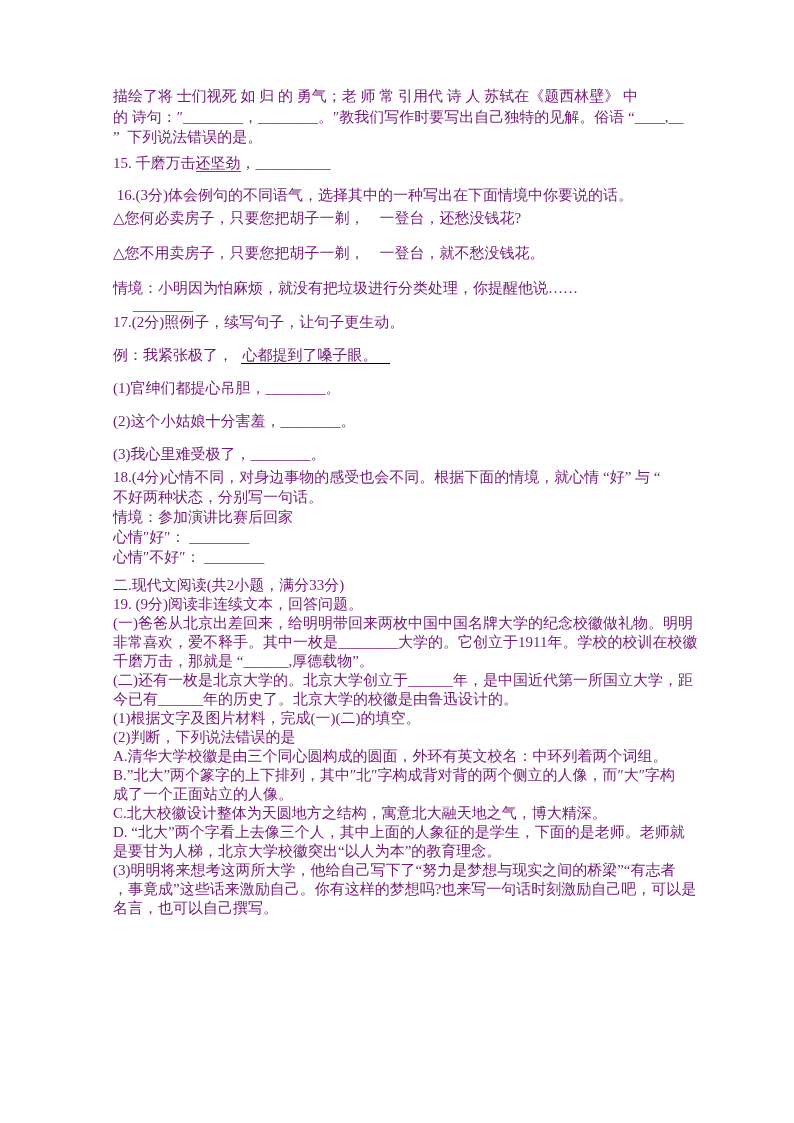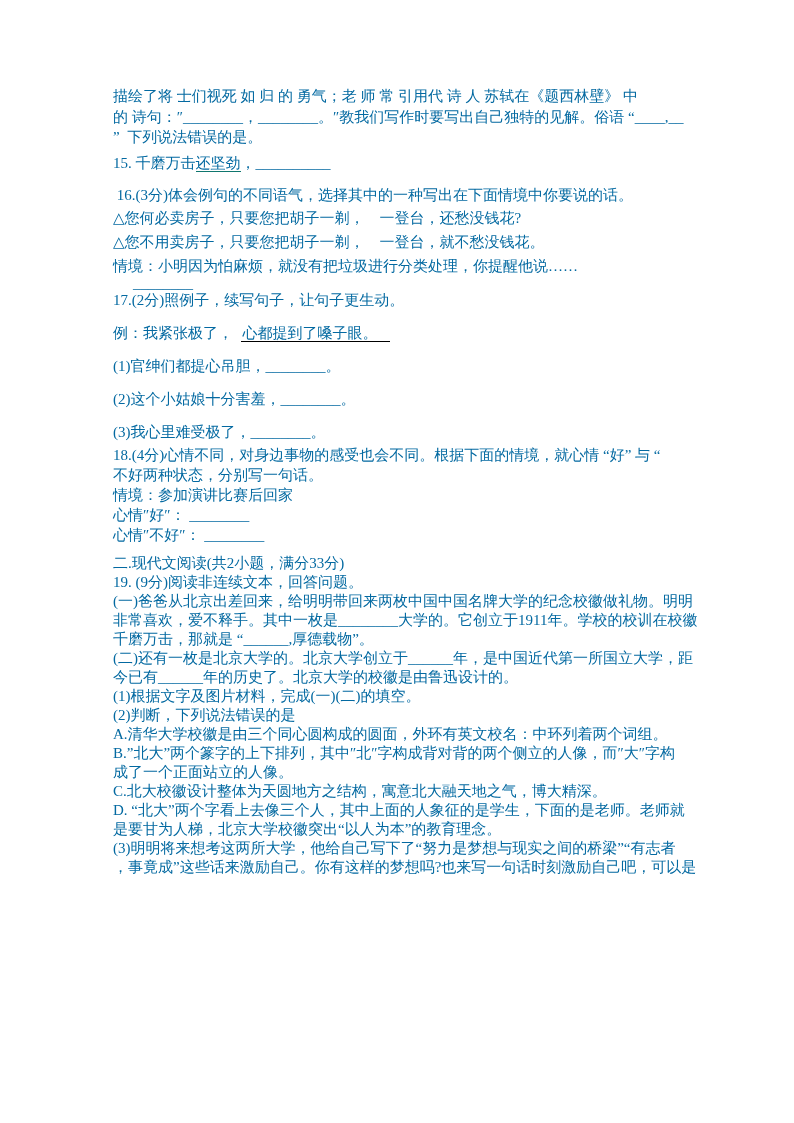--- a/index.html
+++ b/index.html
@@ -5,42 +5,42 @@
   html, body {
     margin: 0;
     padding: 0;
     background: #ffffff;
   }
   .page {
     position: relative;
     width: 794px;
     height: 1003px;
     background: #ffffff;
-    color: #0369a1;
+    color: #701a75;
     font-family: "Liberation Serif", "DejaVu Serif", serif;
     overflow: hidden;
   }
   .content {
     position: absolute;
     left: 113px;
     top: 86px;
     width: 578px;
     font-size: 15px;
   }
   .line {
     white-space: pre;
     line-height: 20px;
   }
   .intro .line { line-height: 20.5px; }
   .mt3  { margin-top: 3px; }
   .mt5  { margin-top: 5px; }
   .mt9  { margin-top: 9px; }
   .mt12 { margin-top: 12px; }
   .mt13 { margin-top: 13px; }
-  .mt15 { margin-top: 4px; }
+  .mt15 { margin-top: 15px; }
   .mt17 { margin-top: 3px; }
   .blank-line {
     line-height: 14px;
     padding-left: 20px;
   }
   .sec2 .line { line-height: 19px; }
   .u {
     border-bottom: 1px solid #0f766e;
   }
   .u-ext {
@@ -98,16 +98,17 @@
       <div class="line">(1)根据文字及图片材料，完成(一)(二)的填空。</div>
       <div class="line">(2)判断，下列说法错误的是</div>
       <div class="line">A.清华大学校徽是由三个同心圆构成的圆面，外环有英文校名：中环列着两个词组。</div>
       <div class="line">B.”北大”两个篆字的上下排列，其中″北″字构成背对背的两个侧立的人像，而″大″字构</div>
       <div class="line">成了一个正面站立的人像。</div>
       <div class="line">C.北大校徽设计整体为天圆地方之结构，寓意北大融天地之气，博大精深。</div>
       <div class="line">D. “北大”两个字看上去像三个人，其中上面的人象征的是学生，下面的是老师。老师就</div>
       <div class="line">是要甘为人梯，北京大学校徽突出“以人为本”的教育理念。</div>
       <div class="line">(3)明明将来想考这两所大学，他给自己写下了“努力是梦想与现实之间的桥梁”“有志者</div>
       <div class="line">，事竟成”这些话来激励自己。你有这样的梦想吗?也来写一句话时刻激励自己吧，可以是</div>
+      <div class="line">名言，也可以自己撰写。</div>
     </div>
 
   </div>
 </div>
 
 </body></html>

